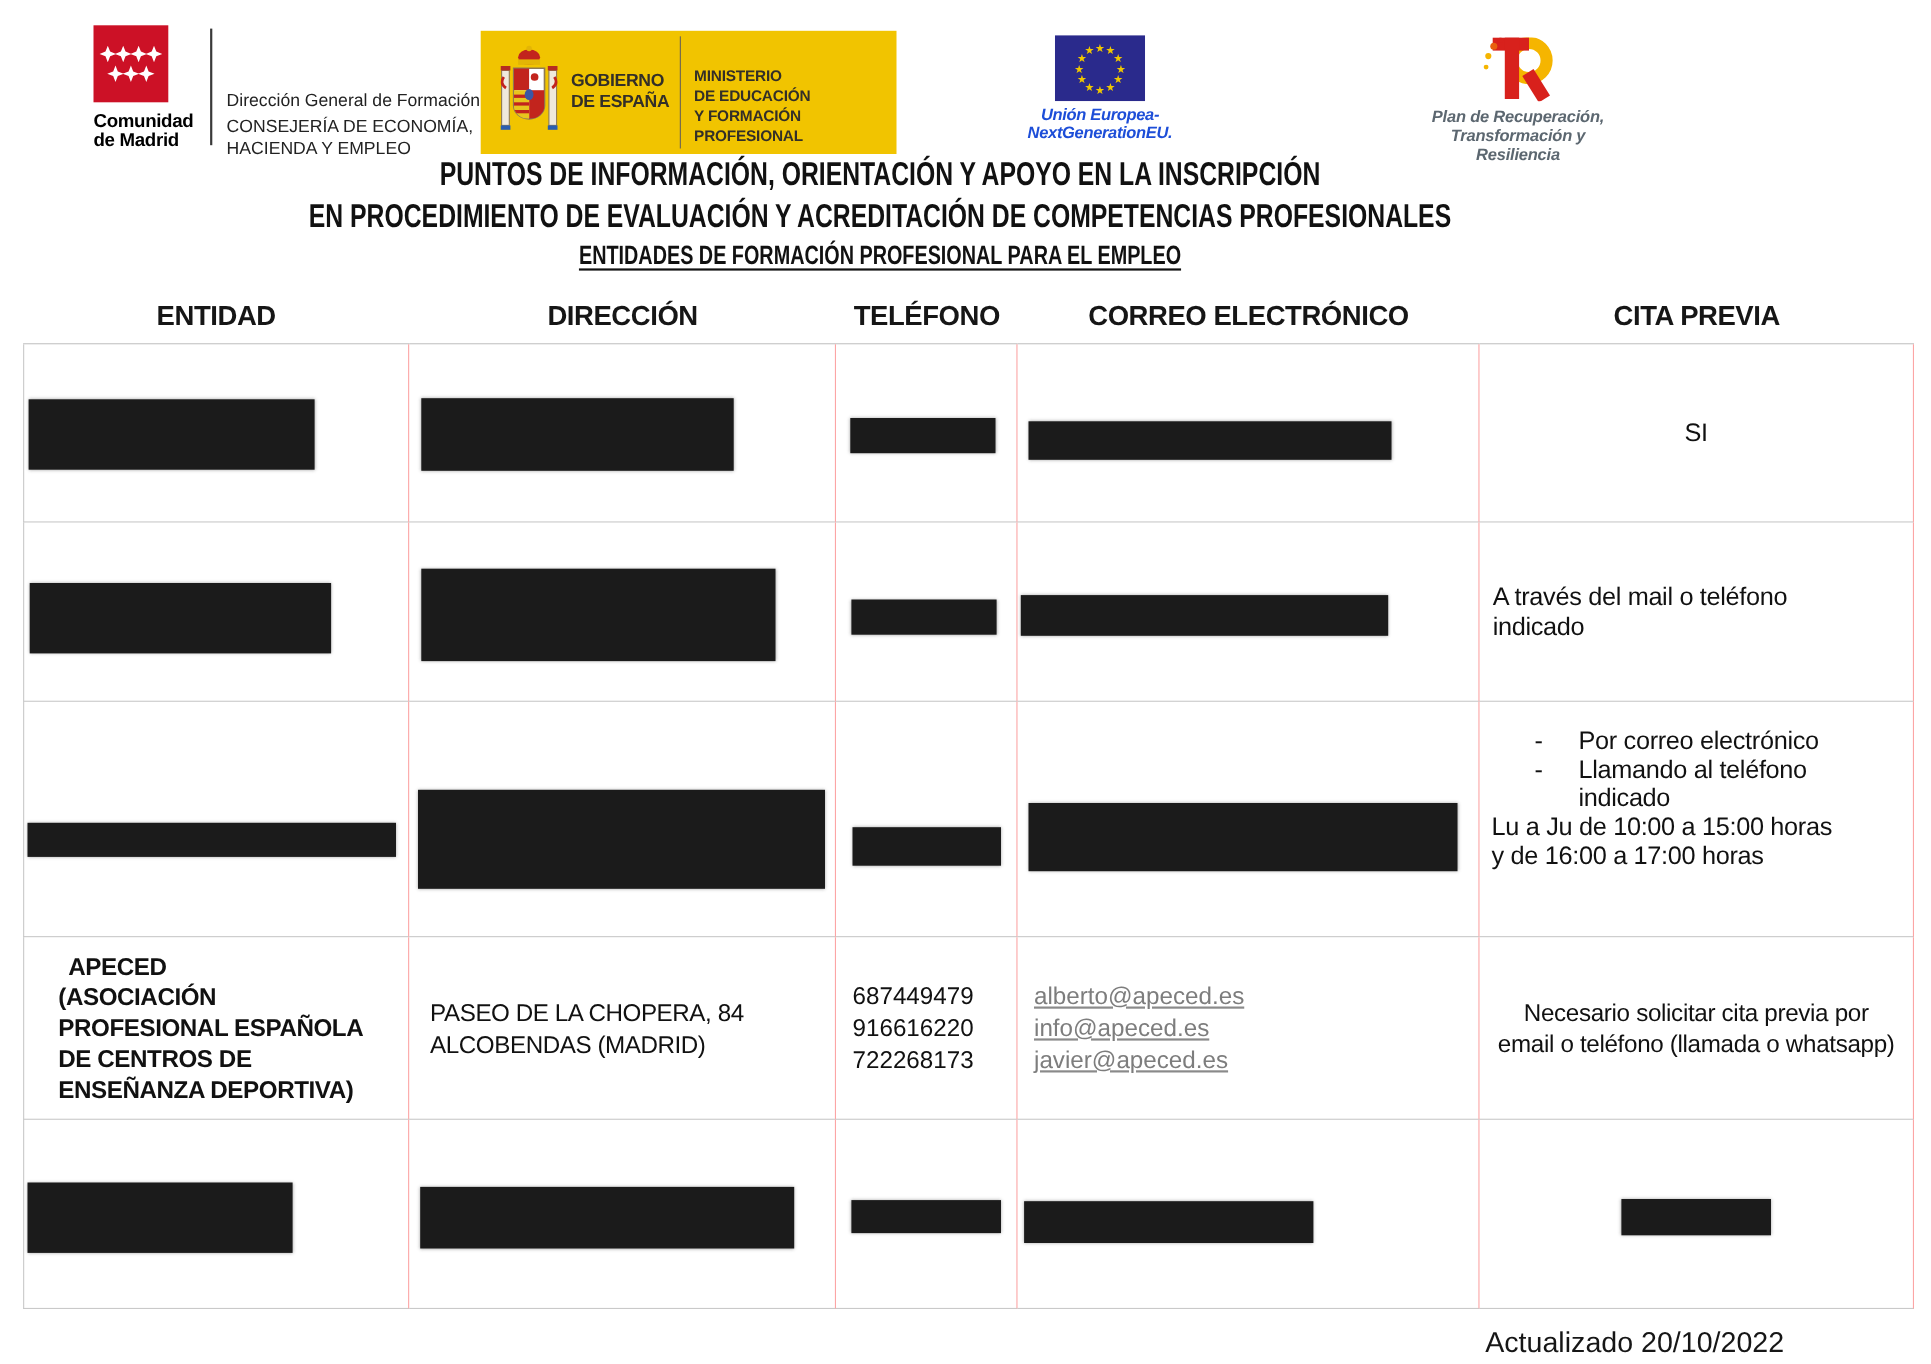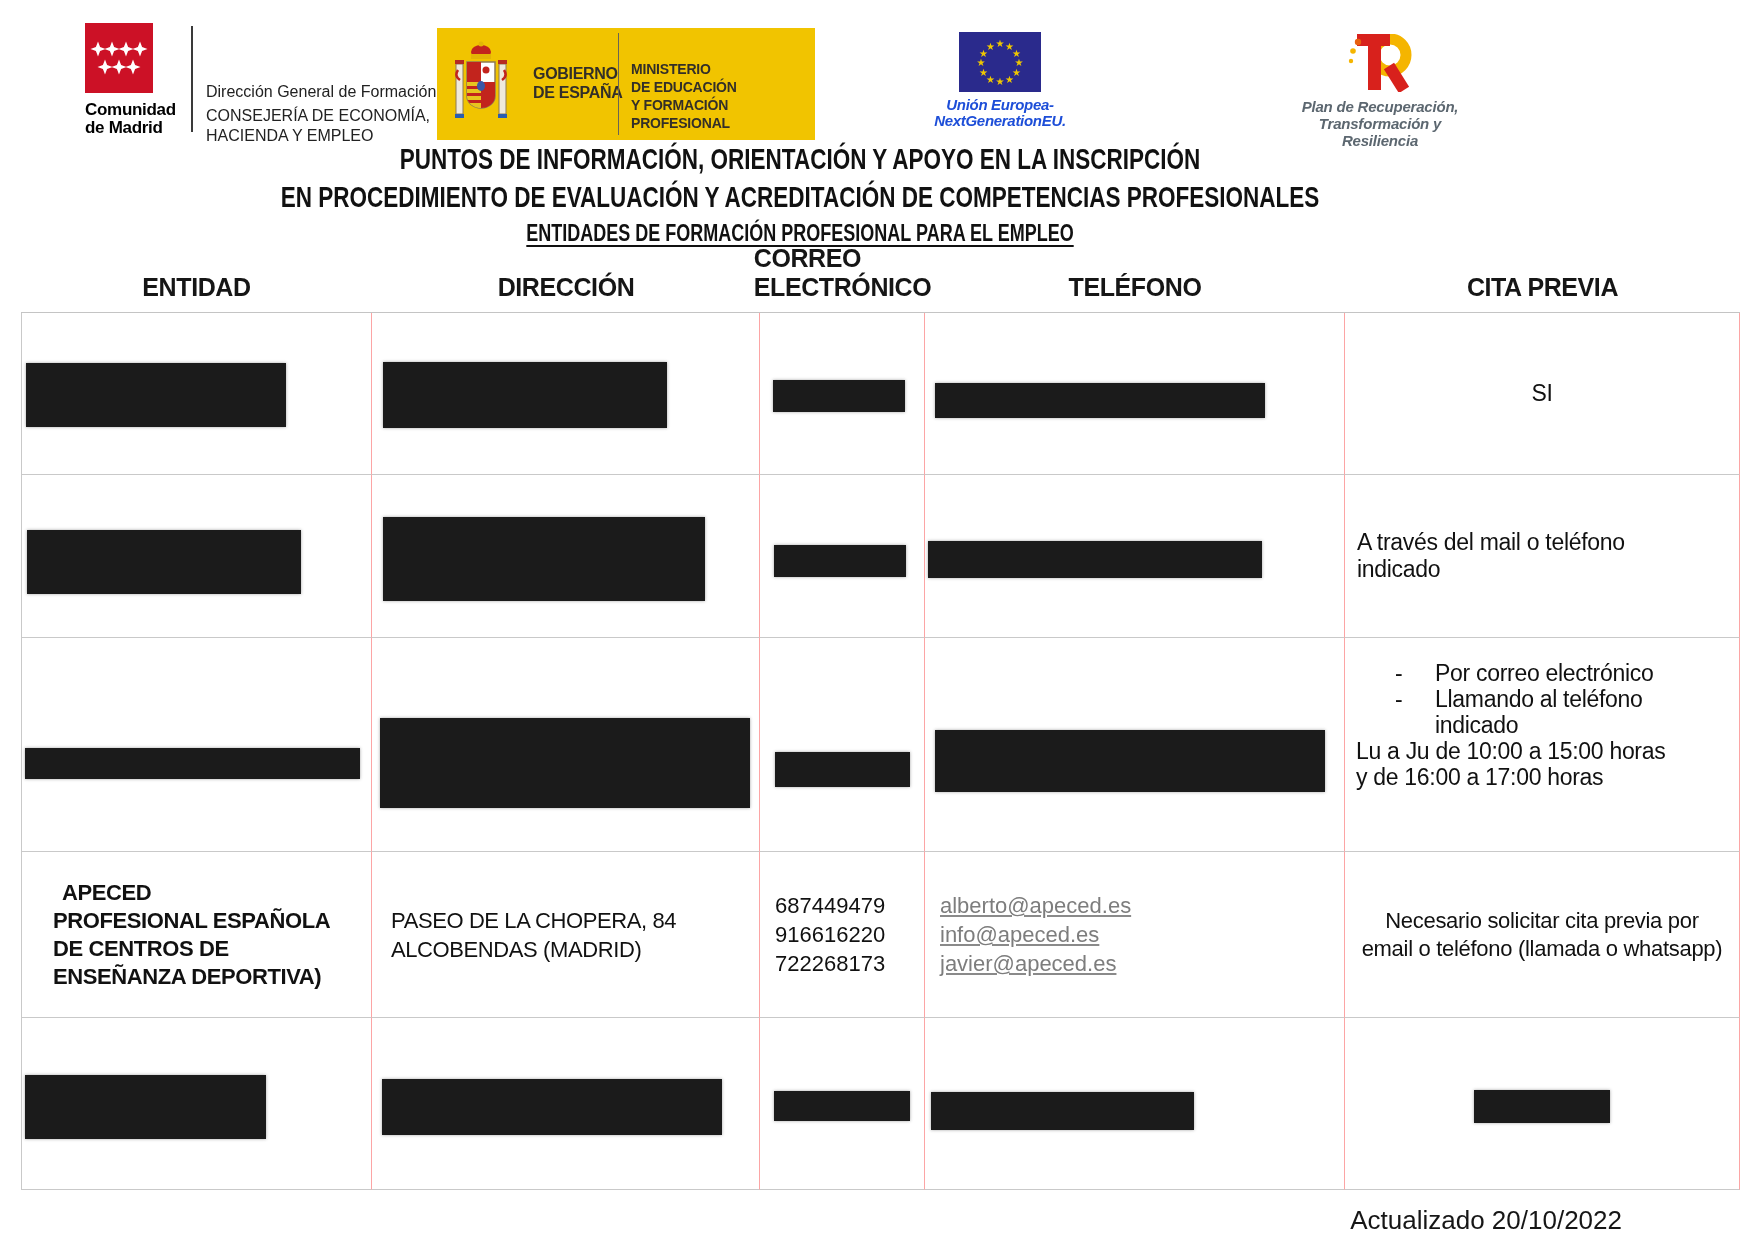--- a/index.html
+++ b/index.html
@@ -12,21 +12,21 @@
   .cam-flag { position:absolute; left:85px; top:23px; width:68px; height:70px;
     background:#cc1126; display:flex; align-items:center; justify-content:center; }
   .cam-name { position:absolute; left:85px; top:101px; font-weight:bold;
     font-size:17px; line-height:18px; letter-spacing:-0.3px; color:#000; }
   .cam-divider { position:absolute; left:191px; top:26px; width:2px; height:106px; background:#3a3a3a; }
   .cam-dept { position:absolute; left:206px; top:82px; font-size:16px; line-height:20px; color:#222; }
   .cam-dept .d1 { margin-bottom:4px; }
 
   .gob-box { position:absolute; left:437px; top:28px; width:378px; height:112px; background:#f1c400; }
   .gob-coat { position:absolute; left:18px; top:12px; }
-  .gob-txt { position:absolute; left:96px; top:36px; font-weight:bold; font-size:16px;
+  .gob-txt { position:absolute; left:82px; top:36px; font-weight:bold; font-size:16px;
     line-height:19px; color:#332f28; letter-spacing:-0.3px; }
   .gob-div { position:absolute; left:181px; top:5px; width:1px; height:102px; background:#6b6454; }
   .min-txt { position:absolute; left:194px; top:32px; font-weight:bold; font-size:14px;
     line-height:18px; color:#332f28; letter-spacing:-0.2px; }
 
   .eu-wrap { position:absolute; left:920px; top:32px; width:160px; text-align:center; }
   .eu-flag { display:block; margin:0 auto; }
   .eu-caption { margin-top:5px; font-weight:bold; font-style:italic; font-size:15px;
     line-height:16px; color:#1d4ed8; letter-spacing:-0.3px; }
 
@@ -228,22 +228,22 @@
 <div class="titles">
   <div class="title-1">PUNTOS DE INFORMACIÓN, ORIENTACIÓN Y APOYO EN LA INSCRIPCIÓN</div>
   <div class="title-2">EN PROCEDIMIENTO DE EVALUACIÓN Y ACREDITACIÓN DE COMPETENCIAS PROFESIONALES</div>
   <div class="title-3">ENTIDADES DE FORMACIÓN PROFESIONAL PARA EL EMPLEO</div>
 </div>
 
 <div class="doc-table">
 
   <div class="hcell">ENTIDAD</div>
   <div class="hcell">DIRECCIÓN</div>
+  <div class="hcell">TELÉFONO</div>
   <div class="hcell">CORREO ELECTRÓNICO</div>
-  <div class="hcell">TELÉFONO</div>
   <div class="hcell">CITA PREVIA</div>
 
   <div class="cell c1 r1c1">
       <div class="redact"></div>
     </div>
   <div class="cell r1c2">
       <div class="redact"></div>
     </div>
   <div class="cell r1c3">
       <div class="redact"></div>
@@ -297,20 +297,21 @@
       </div>
     </div>
     <div class="sched">
       <div>Lu a Ju de 10:00 a 15:00 horas</div>
       <div>y de 16:00 a 17:00 horas</div>
     </div>
   </div>
 
   <div class="cell c1 r4c1">
     <div class="ent-first">APECED</div>
+    <div>(ASOCIACIÓN</div>
     <div>PROFESIONAL ESPAÑOLA</div>
     <div>DE CENTROS DE</div>
     <div>ENSEÑANZA DEPORTIVA)</div>
   </div>
   <div class="cell r4c2">
     <div>PASEO DE LA CHOPERA, 84</div>
     <div>ALCOBENDAS (MADRID)</div>
   </div>
   <div class="cell r4c3">
     <div>687449479</div>

